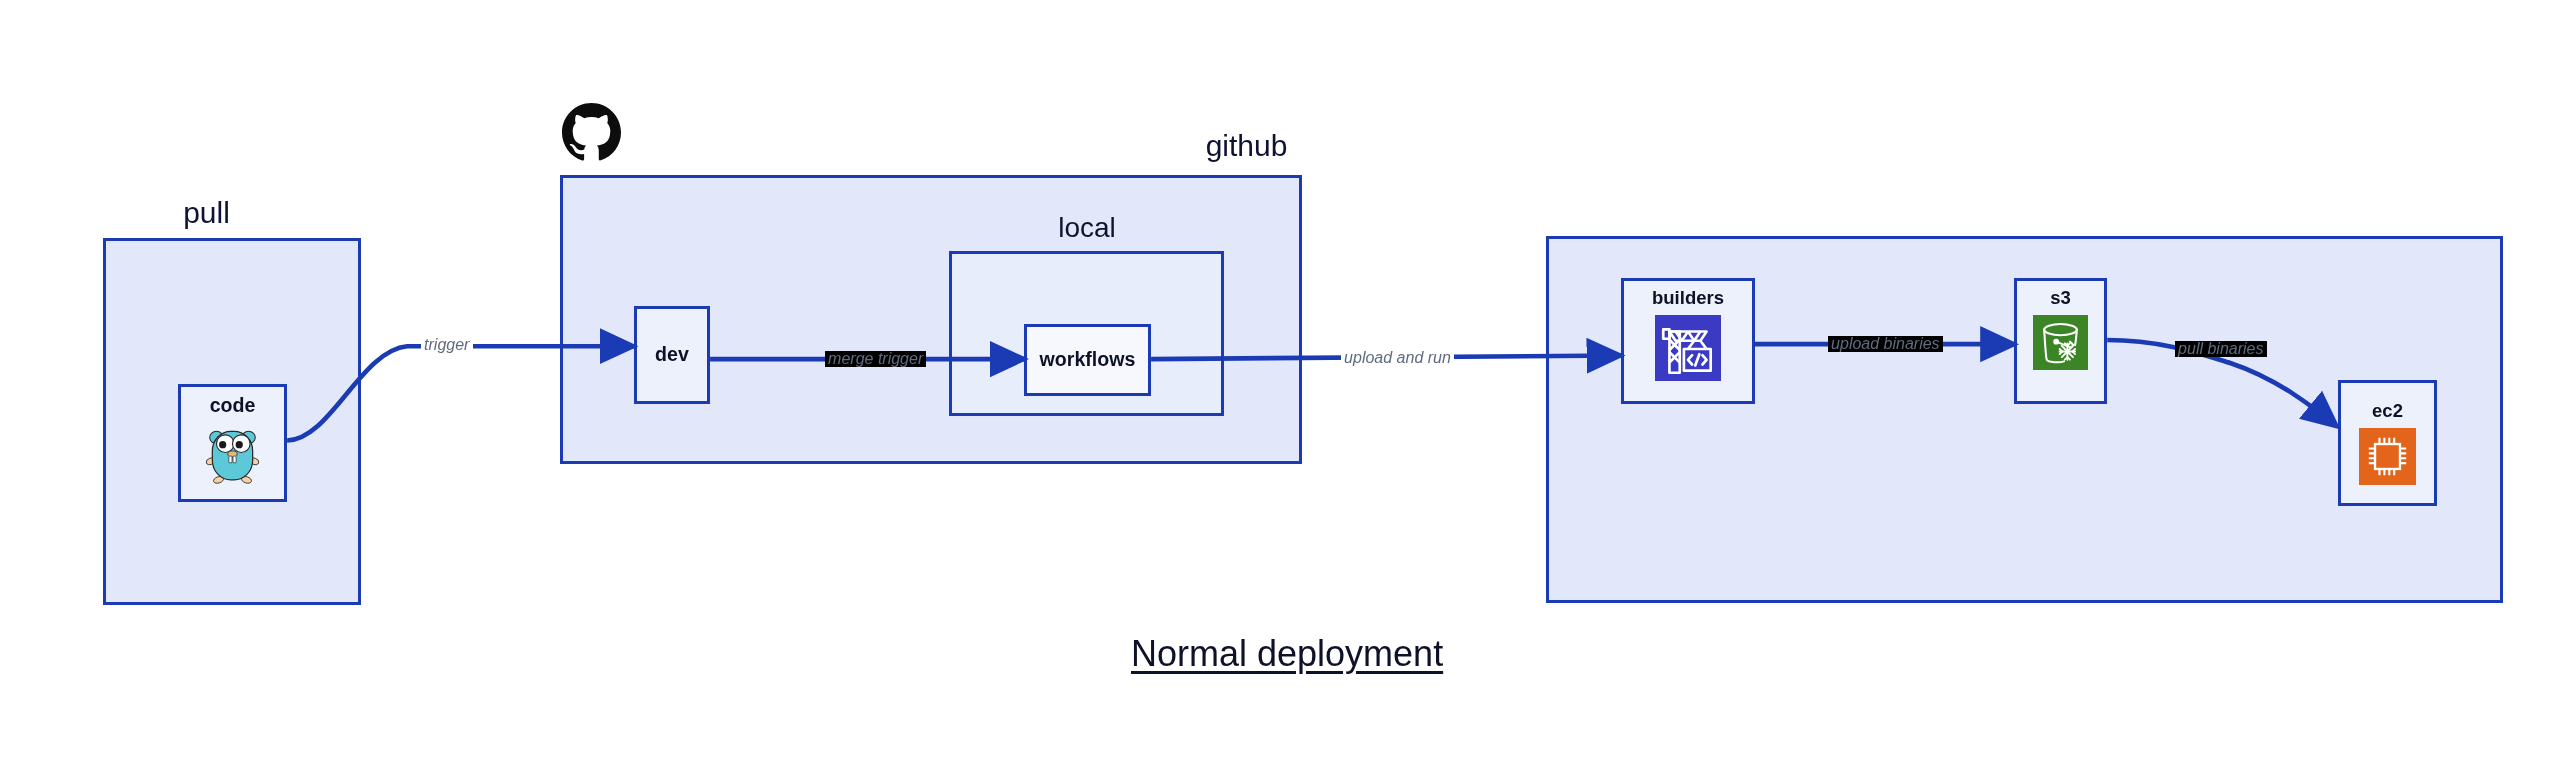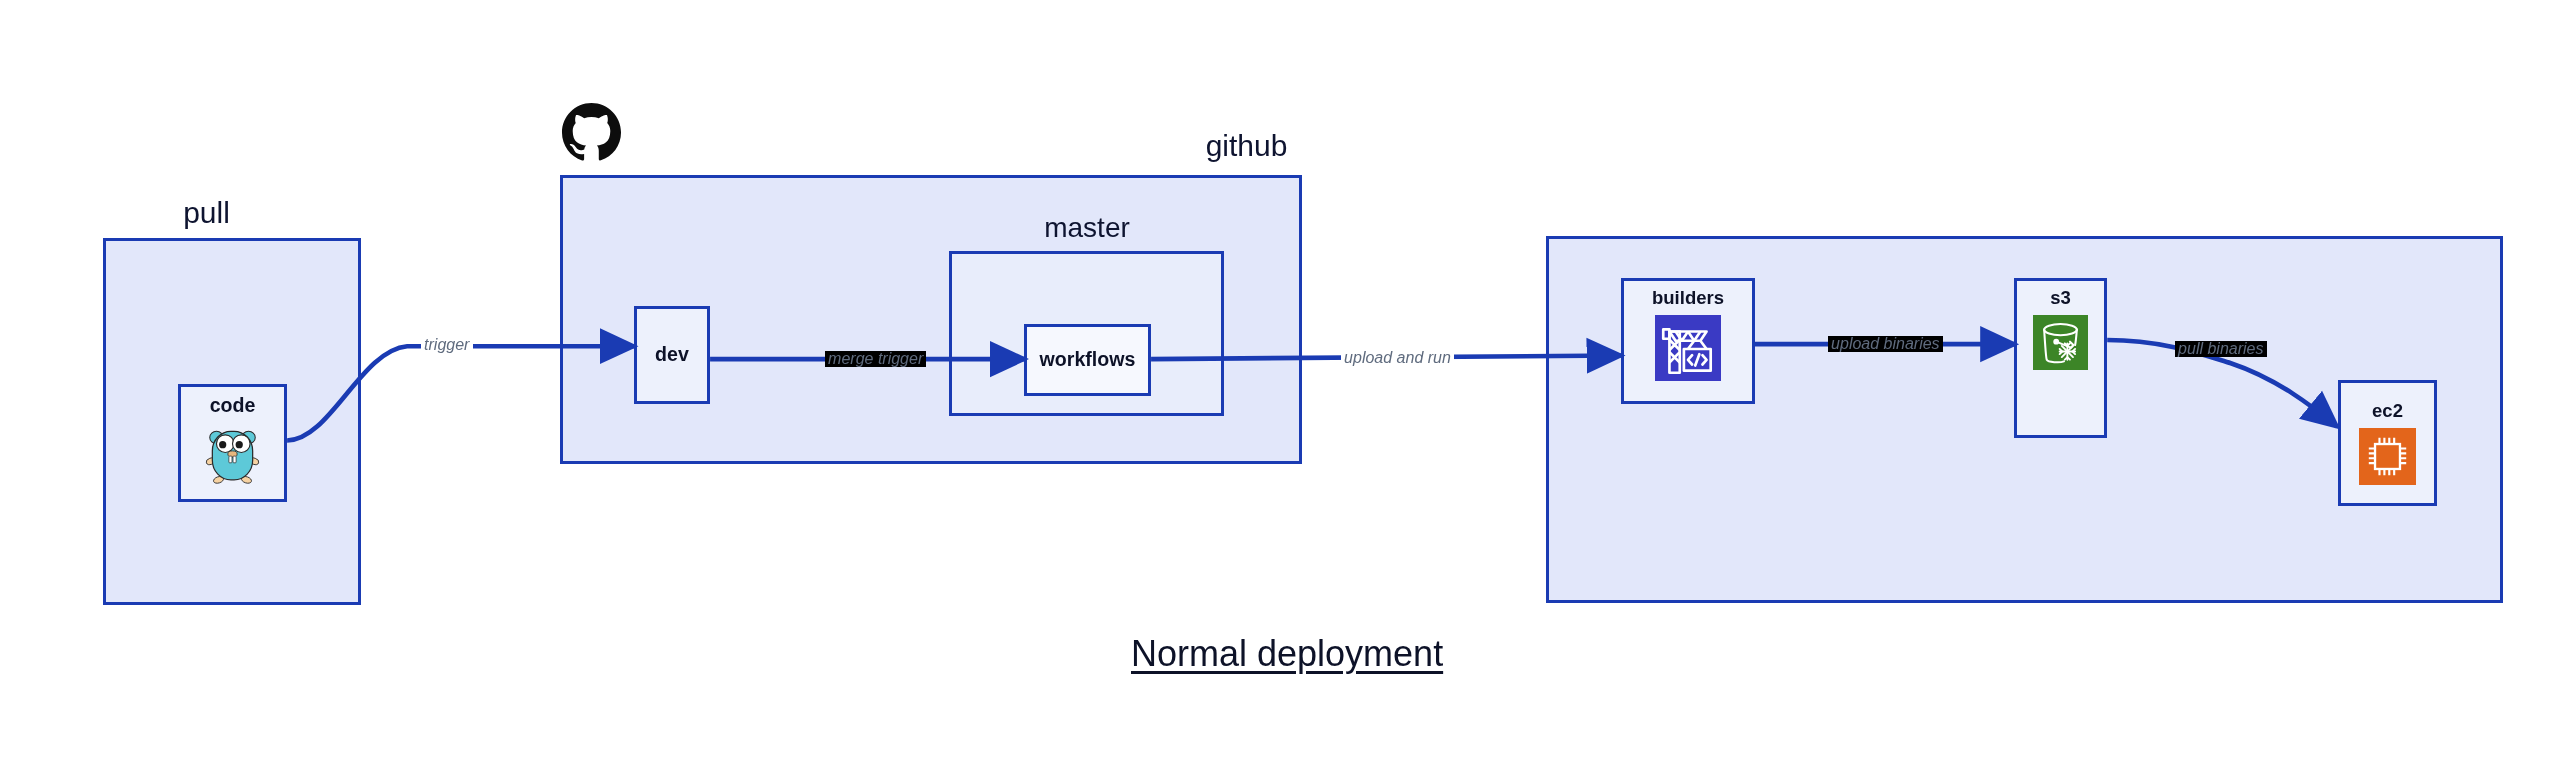--- a/index.html
+++ b/index.html
@@ -141,21 +141,21 @@
     </svg>
   </div>
 
   <div class="group-label" style="left:1133px; top:129px; width:227px; font-size:30px; text-align:center;">github</div>
   <div class="group-box" style="left:560px; top:175px; width:742px; height:289px;"></div>
 
   <div class="node" style="left:634px; top:306px; width:76px; height:98px; justify-content:center;">
     <div class="node-label" style="font-size:19.6px;">dev</div>
   </div>
 
-  <div class="group-label" style="left:979px; top:212px; width:216px; font-size:28px; text-align:center;">master</div>
+  <div class="group-label" style="left:979px; top:212px; width:216px; font-size:28px; text-align:center;">local</div>
   <div class="group-box nested" style="left:949px; top:251px; width:275px; height:165px;"></div>
 
   <div class="node bright" style="left:1024px; top:324px; width:127px; height:72px; justify-content:center;">
     <div class="node-label" style="font-size:19.6px;">workflows</div>
   </div>
 
   <div class="group-box" style="left:1546px; top:236px; width:957px; height:367px;"></div>
 
   <div class="node" style="left:1621px; top:278px; width:134px; height:126px; padding-top:8.2px;">
     <div class="node-label" style="font-size:18.5px;">builders</div>
@@ -179,21 +179,21 @@
 
         <g fill="none" stroke="#ffffff" stroke-width="2.6" stroke-linecap="round" stroke-linejoin="round">
           <path d="M36 39 L32 43.5 L36 48"></path>
           <path d="M46 39 L50 43.5 L46 48"></path>
           <path d="M43 38 L39 49"></path>
         </g>
       </svg>
     </div>
   </div>
 
-  <div class="node" style="left:2014px; top:278px; width:93px; height:160px; padding-top:8.2px;">
+  <div class="node" style="left:2014px; top:278px; width:93px; height:126px; padding-top:8.2px;">
     <div class="node-label" style="font-size:18.5px;">s3</div>
     <div class="node-icon" style="margin-top:7.2px;">
       <svg width="55" height="55" viewBox="0 0 64 64">
         <rect x="0" y="0" width="64" height="64" fill="#3C8527"></rect>
         <g fill="none" stroke="#ffffff" stroke-width="2.4" stroke-linecap="round" stroke-linejoin="round">
 
           <path d="M13 17 C13 17 15 50 16 52 C17.5 55 31 56 36 54"></path>
           <path d="M51 17 C51 17 50 30 49 35"></path>
 
           <ellipse cx="32" cy="17" rx="19" ry="6.5"></ellipse>

